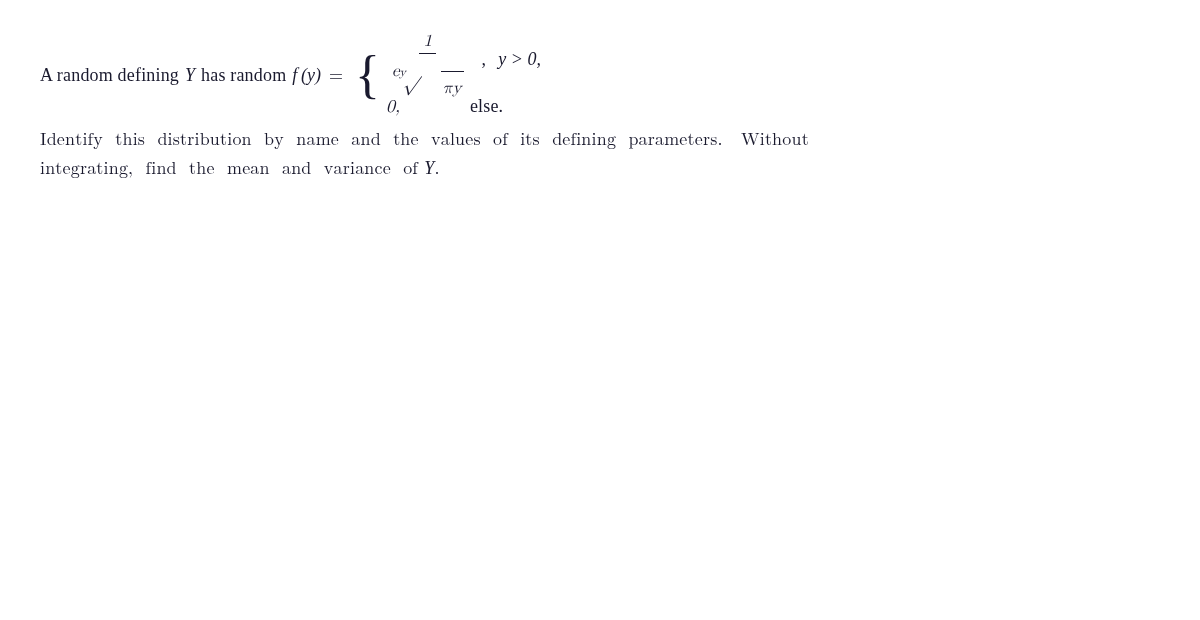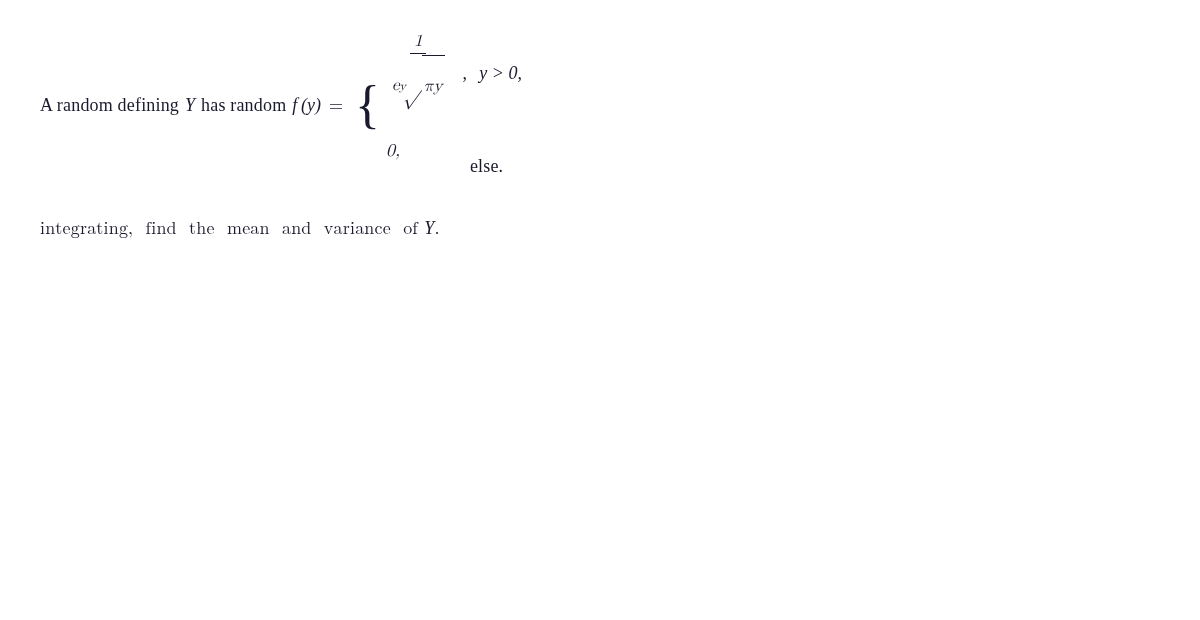--- a/index.html
+++ b/index.html
@@ -131,24 +131,25 @@
     }
 
     .sqrt-container {
       display: inline-flex;
       align-items: center;
       position: relative;
     }
 
     .sqrt-content {
       border-top: 1.5px solid #1a1a2e;
-      padding: 18px 2px;
+      padding: 4px 2px;
       font-style: italic;
       position: relative;
-      top: 0px;
+      top: 16px;
+      margin-left: 19px;
     }
 
     .superscript {
       font-size: 12px;
       vertical-align: super;
       line-height: 0;
     }
 
     .den-wrapper {
       display: inline-flex;
@@ -189,25 +190,25 @@
                   </span>
                 </span>
               </div>
             </div>
             <span class="text-segment">,</span>
             <span class="math-inline case-condition"><em>y</em> &gt; 0,</span>
           </div>
 
           <div class="case-row">
             <span class="zero-case">0,</span>
-            <span style="margin-left: 58px; margin-top: 32px;" class="text-segment">else.</span>
+            <span style="margin-left: 58px;" class="text-segment">else.</span>
           </div>
         </div>
       </div>
     </div>
 
     <div class="line-two">
-      <br>
+      <span>Identify&nbsp; this&nbsp; distribution&nbsp; by&nbsp; name&nbsp; and&nbsp; the&nbsp; values&nbsp; of&nbsp; its&nbsp; defining&nbsp; parameters.&nbsp;&nbsp; Without</span><br>
       <span>integrating,&nbsp; find&nbsp; the&nbsp; mean&nbsp; and&nbsp; variance&nbsp; of&nbsp;</span><span class="math-inline"><em>Y</em></span><span>.</span>
     </div>
 
   </div>
 </div>
 
 </body></html>

